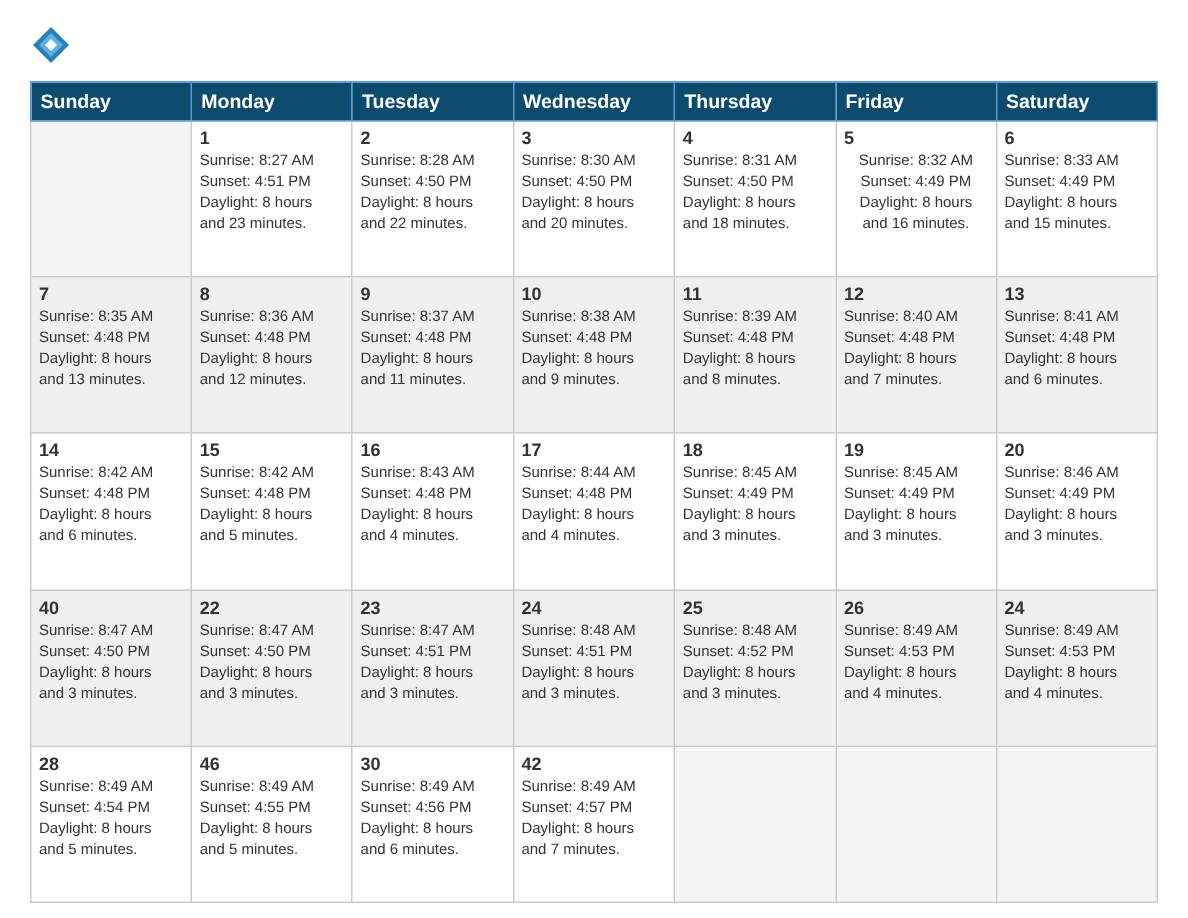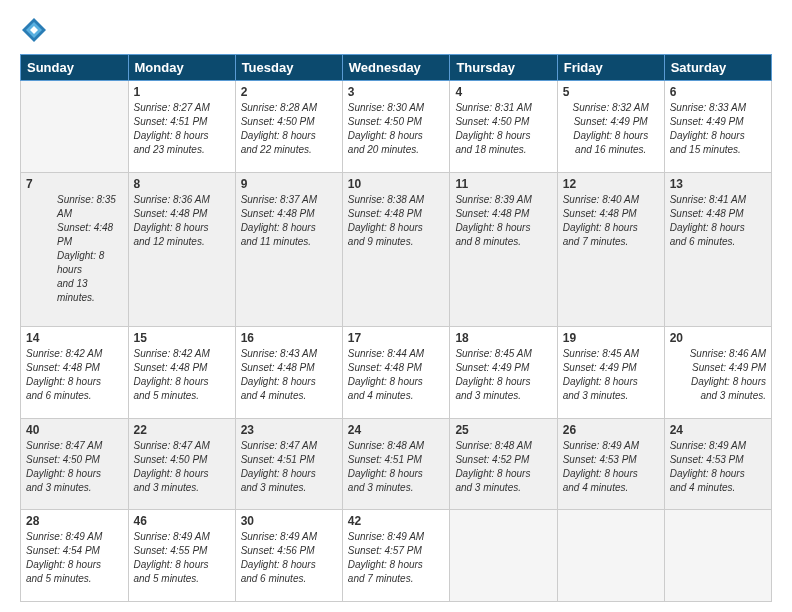--- a/index.html
+++ b/index.html
@@ -82,21 +82,20 @@
     .day-num {
       font-weight: bold;
       font-size: 12px;
       display: block;
       margin-bottom: 2px;
     }
     .day-info {
       font-size: 10px;
       line-height: 1.4;
       color: #333;
-      font-style: italic;
     }
     .row-shaded td {
       background: #f0f0f0;
     }
   </style>
 </head>
 <body>
 
 <div class="page">
   <div class="header">
@@ -171,21 +170,21 @@
             <span class="day-num">6</span>
             <div class="day-info" style="white-space: pre-line;">Sunrise: 8:33 AM
 Sunset: 4:49 PM
 Daylight: 8 hours
 and 15 minutes.</div>
           </td>
         </tr>
         <tr class="row-shaded">
           <td>
             <span class="day-num">7</span>
-            <div class="day-info" style="white-space: pre-line; margin-left: 31px;">Sunrise: 8:35 AM
+            <div class="day-info" style="white-space: pre-line;">Sunrise: 8:35 AM
 Sunset: 4:48 PM
 Daylight: 8 hours
 and 13 minutes.</div>
           </td>
           <td>
             <span class="day-num">8</span>
             <div class="day-info" style="white-space: pre-line;">Sunrise: 8:36 AM
 Sunset: 4:48 PM
 Daylight: 8 hours
 and 12 minutes.</div>
@@ -264,21 +263,21 @@
           </td>
           <td>
             <span class="day-num">19</span>
             <div class="day-info" style="white-space: pre-line;">Sunrise: 8:45 AM
 Sunset: 4:49 PM
 Daylight: 8 hours
 and 3 minutes.</div>
           </td>
           <td>
             <span class="day-num">20</span>
-            <div class="day-info" style="white-space: pre-line; text-align: right;">Sunrise: 8:46 AM
+            <div class="day-info" style="white-space: pre-line;">Sunrise: 8:46 AM
 Sunset: 4:49 PM
 Daylight: 8 hours
 and 3 minutes.</div>
           </td>
         </tr>
         <tr class="row-shaded">
           <td>
             <span class="day-num">40</span>
             <div class="day-info" style="white-space: pre-line;">Sunrise: 8:47 AM
 Sunset: 4:50 PM

